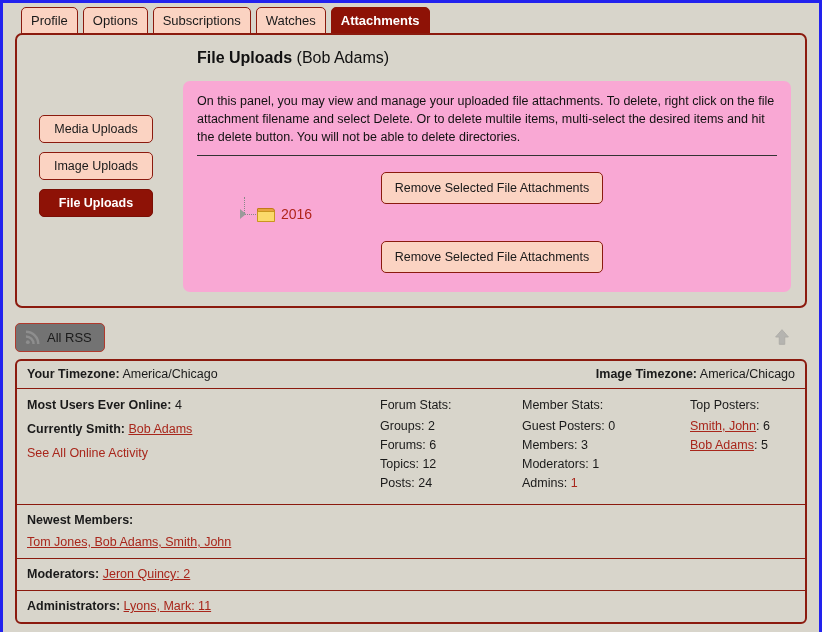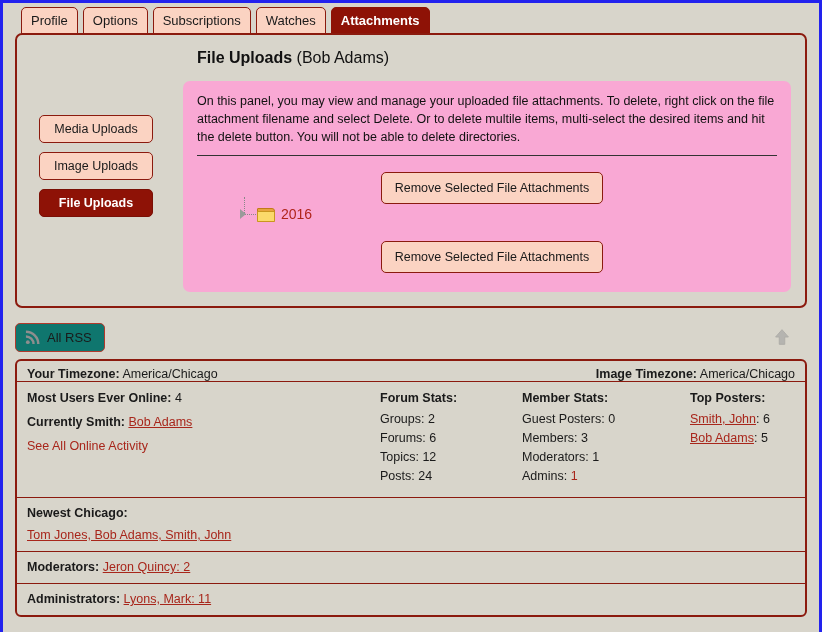--- a/index.html
+++ b/index.html
@@ -218,55 +218,55 @@
     align-items: center;
     justify-content: space-between;
   }
   .rss-btn {
     display: inline-flex;
     align-items: center;
     gap: 7px;
     padding: 6px 12px 6px 9px;
     border: 1px solid #b1392c;
     border-radius: 5px;
-    background: #0f766e;
+    background: #737373;
     font-size: 13px;
     color: #1a1a1a;
     cursor: pointer;
   }
   .rss-icon { width: 15px; height: 15px; display:block; }
   .top-icon { width: 22px; height: 22px; margin-right: 14px; opacity: .55; }
 
   
   .stats-panel {
     margin: 3px 4px 0 4px;
     border: 2px solid #8b1a0e;
     border-radius: 6px;
     background: #d8d5cb;
     box-sizing: border-box;
   }
   .tz-row {
     display: flex;
     justify-content: space-between;
-    padding: 6px 10px 0 10px;
+    padding: 6px 10px 7px 10px;
     font-size: 12.5px;
     border-bottom: 1px solid #8b1a0e;
   }
   b { font-weight: bold; }
   .stats-cols {
     display: flex;
     padding: 9px 24px 9px 10px;
     border-bottom: 1px solid #8b1a0e;
     font-size: 12.5px;
   }
   .col-left { width: 353px; }
   .col-mid  { width: 142px; }
   .col-mid2 { width: 168px; }
   .col-right { flex: 1; }
-  .stats-cols .hdr { font-weight: bold; margin-bottom: 7px; }
+  .stats-cols .hdr { font-weight: normal; margin-bottom: 7px; }
   .stats-cols .line { margin-bottom: 5px; }
   .col-left .line { margin-bottom: 10px; }
   .link {
     color: #a8261b;
     text-decoration: underline;
     cursor: pointer;
   }
   .link-plain {
     color: #a8261b;
     text-decoration: none;
@@ -404,21 +404,21 @@
           <span class="link">Smith, John</span><span>: </span><span>6</span>
         </div>
         <div class="line">
           <span class="link">Bob Adams</span><span>: </span><span>5</span>
         </div>
       </div>
 
     </div>
 
     <div class="members-row">
-      <div class="hdr">Newest Chicago:</div>
+      <div class="hdr">Newest Members:</div>
       <div class="link">Tom Jones, Bob Adams, Smith, John</div>
     </div>
 
     <div class="members-row">
       <b>Moderators:</b>
       <span class="link">Jeron Quincy: 2</span>
     </div>
 
     <div class="members-row">
       <b>Administrators:</b>

